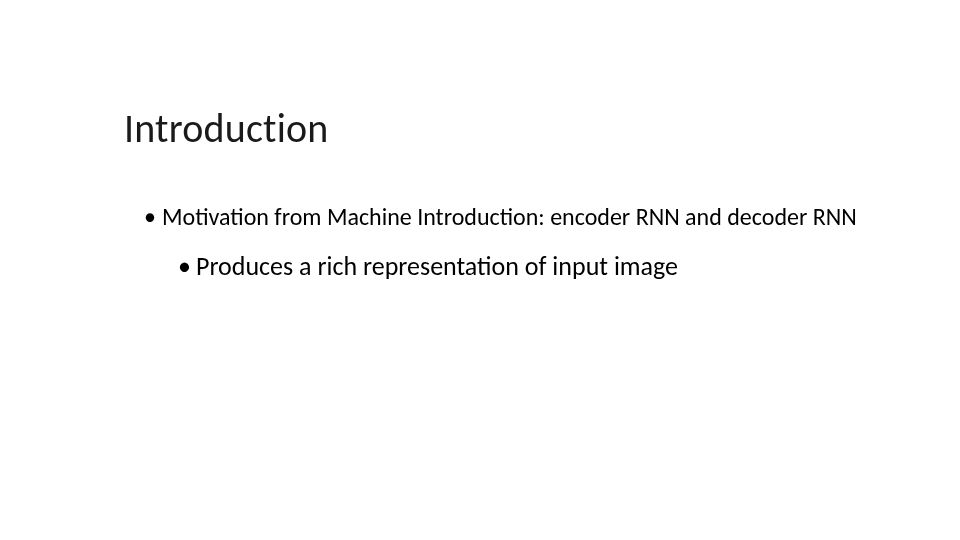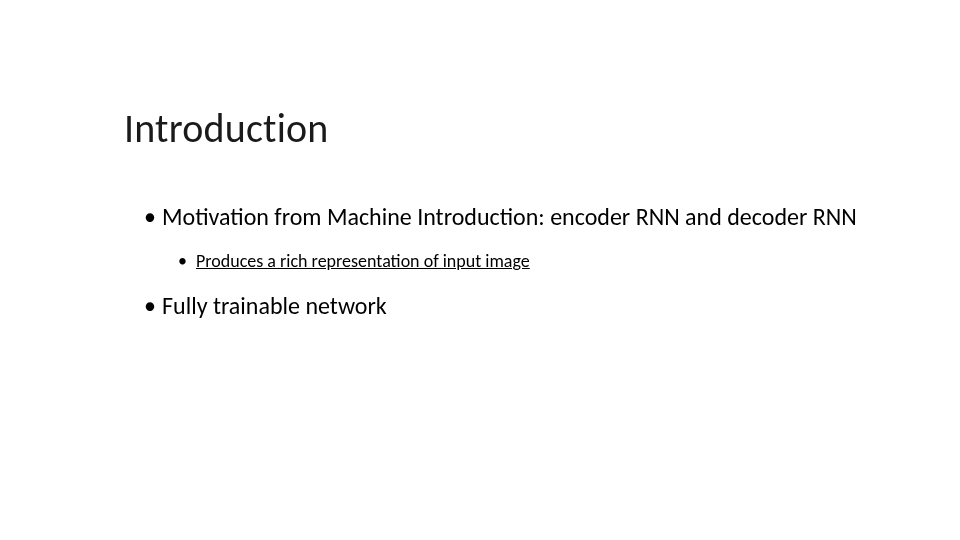--- a/index.html
+++ b/index.html
@@ -39,33 +39,31 @@
   .b1::before {
     content: "•";
     position: absolute;
     left: 4px;
     top: 0;
   }
   .b2 {
     position: relative;
     padding-left: 56px;
     margin-bottom: 4px;
-    font-size: 18px;
-    text-decoration: underline;
+    font-size: 26px;
   }
   .b2::before {
     content: "•";
     position: absolute;
     left: 38px;
     top: 0;
   }
 </style>
 </head>
 <body>
 
 <div class="slide">
   <h1 class="title">Introduction</h1>
   <div class="bullets">
     <div class="b1">Motivation from Machine Introduction: encoder RNN and decoder RNN</div>
     <div class="b2">Produces a rich representation of input image</div>
-    <div class="b1">Fully trainable network</div>
   </div>
 </div>
 
 </body></html>

